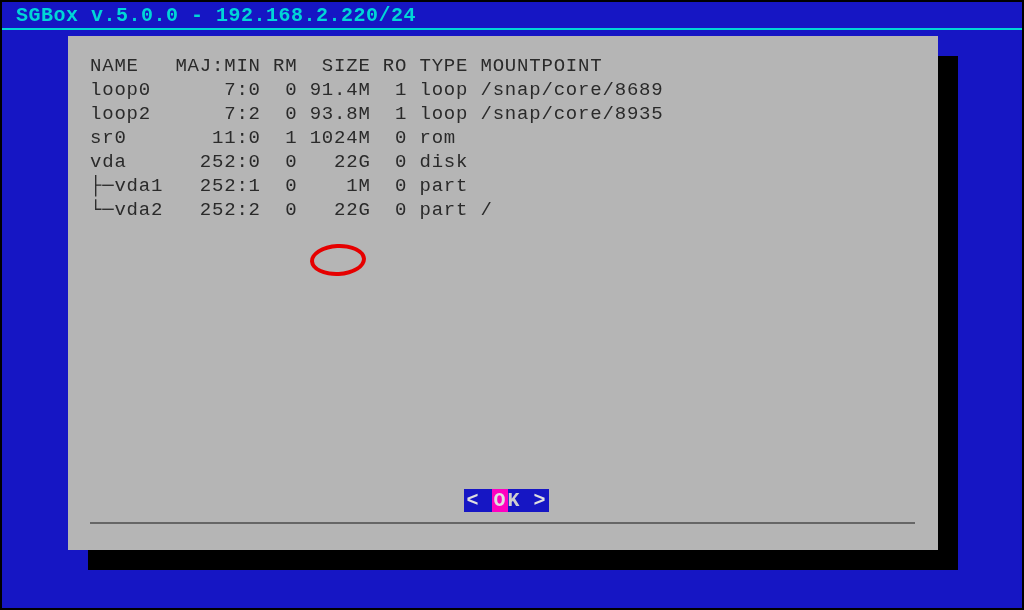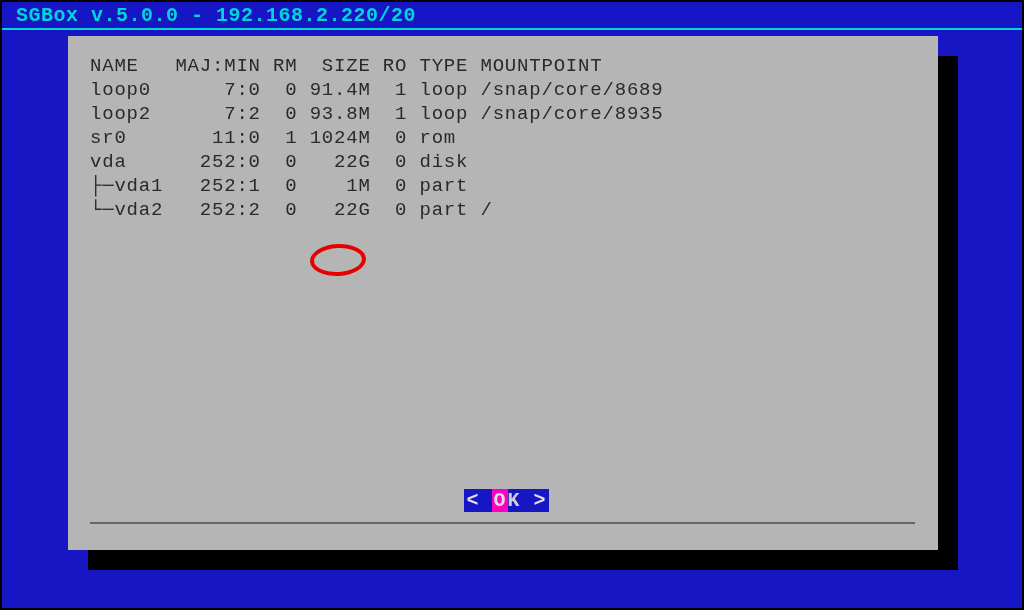--- a/index.html
+++ b/index.html
@@ -103,21 +103,21 @@
       color: #e0e0e0;
       padding: 0 1px;
     }
     .arrow { color: #e0e0e0; }
   </style>
 </head>
 <body>
 
 <div class="screen">
   <div class="top-bar"></div>
-  <div class="top-title">SGBox v.5.0.0 - 192.168.2.220/20</div>
+  <div class="top-title">SGBox v.5.0.0 - 192.168.2.220/24</div>
 
   <div class="dialog-shadow"></div>
 
   <div class="dialog">
     <div class="dialog-inner">
       <div class="listing" id="listing">NAME   MAJ:MIN RM  SIZE RO TYPE MOUNTPOINT
 loop0      7:0  0 91.4M  1 loop /snap/core/8689
 loop2      7:2  0 93.8M  1 loop /snap/core/8935
 sr0       11:0  1 1024M  0 rom  
 vda      252:0  0   22G  0 disk 

